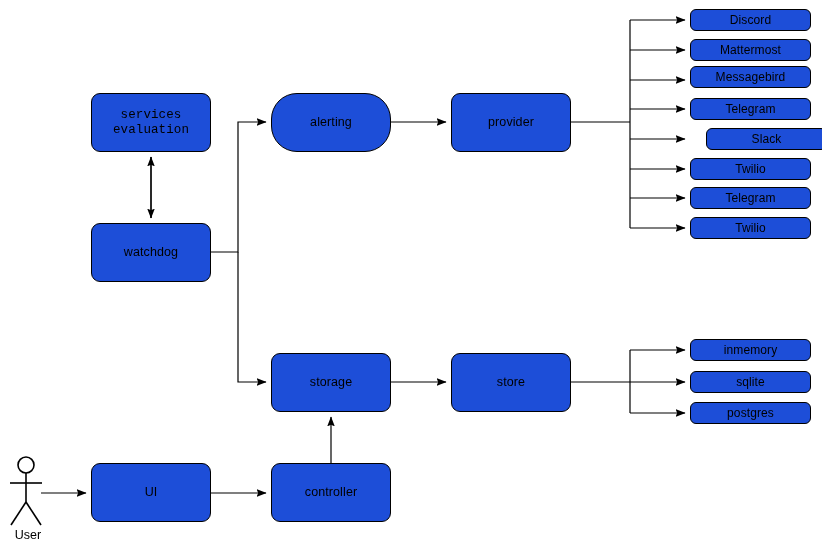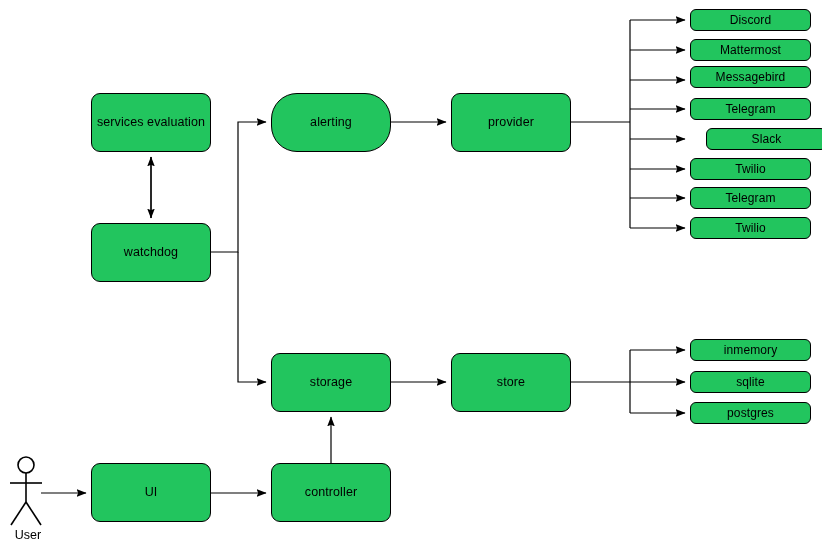--- a/index.html
+++ b/index.html
@@ -22,21 +22,21 @@
     top: 0;
     width: 822px;
     height: 554px;
     pointer-events: none;
   }
   .node {
     position: absolute;
     box-sizing: border-box;
     border: 1px solid #000000;
     border-radius: 9px;
-    background: #22c55e;
+    background: #1d4ed8;
     display: flex;
     align-items: center;
     justify-content: center;
     text-align: center;
     color: #000000;
     font-size: 12.5px;
     line-height: 1.2;
     letter-spacing: 0.1px;
   }
   .node.leaf {
@@ -128,21 +128,21 @@
     <g stroke="#000000" stroke-width="1.6" fill="none">
       <circle cx="24" cy="10" r="8"></circle>
       <line x1="24" y1="18" x2="24" y2="47"></line>
       <line x1="8" y1="28" x2="40" y2="28"></line>
       <line x1="24" y1="47" x2="9" y2="70"></line>
       <line x1="24" y1="47" x2="39" y2="70"></line>
     </g>
   </svg>
   <div class="actor-label" style="left:2px; top:528px; width:52px;">User</div>
 
-  <div class="node" style="left:91px; top:93px; width:120px; height:59px;">services evaluation</div>
+  <div class="node" style="left:91px; top:93px; width:120px; height:59px;font-family:Liberation Mono, monospace;">services evaluation</div>
 
   <div class="node" style="left:91px; top:223px; width:120px; height:59px;">watchdog</div>
 
   <div class="node" style="left:271px; top:93px; width:120px; height:59px;border-radius:26px;">alerting</div>
 
   <div class="node" style="left:451px; top:93px; width:120px; height:59px;">provider</div>
 
   <div class="node" style="left:271px; top:353px; width:120px; height:59px;">storage</div>
 
   <div class="node" style="left:451px; top:353px; width:120px; height:59px;">store</div>

